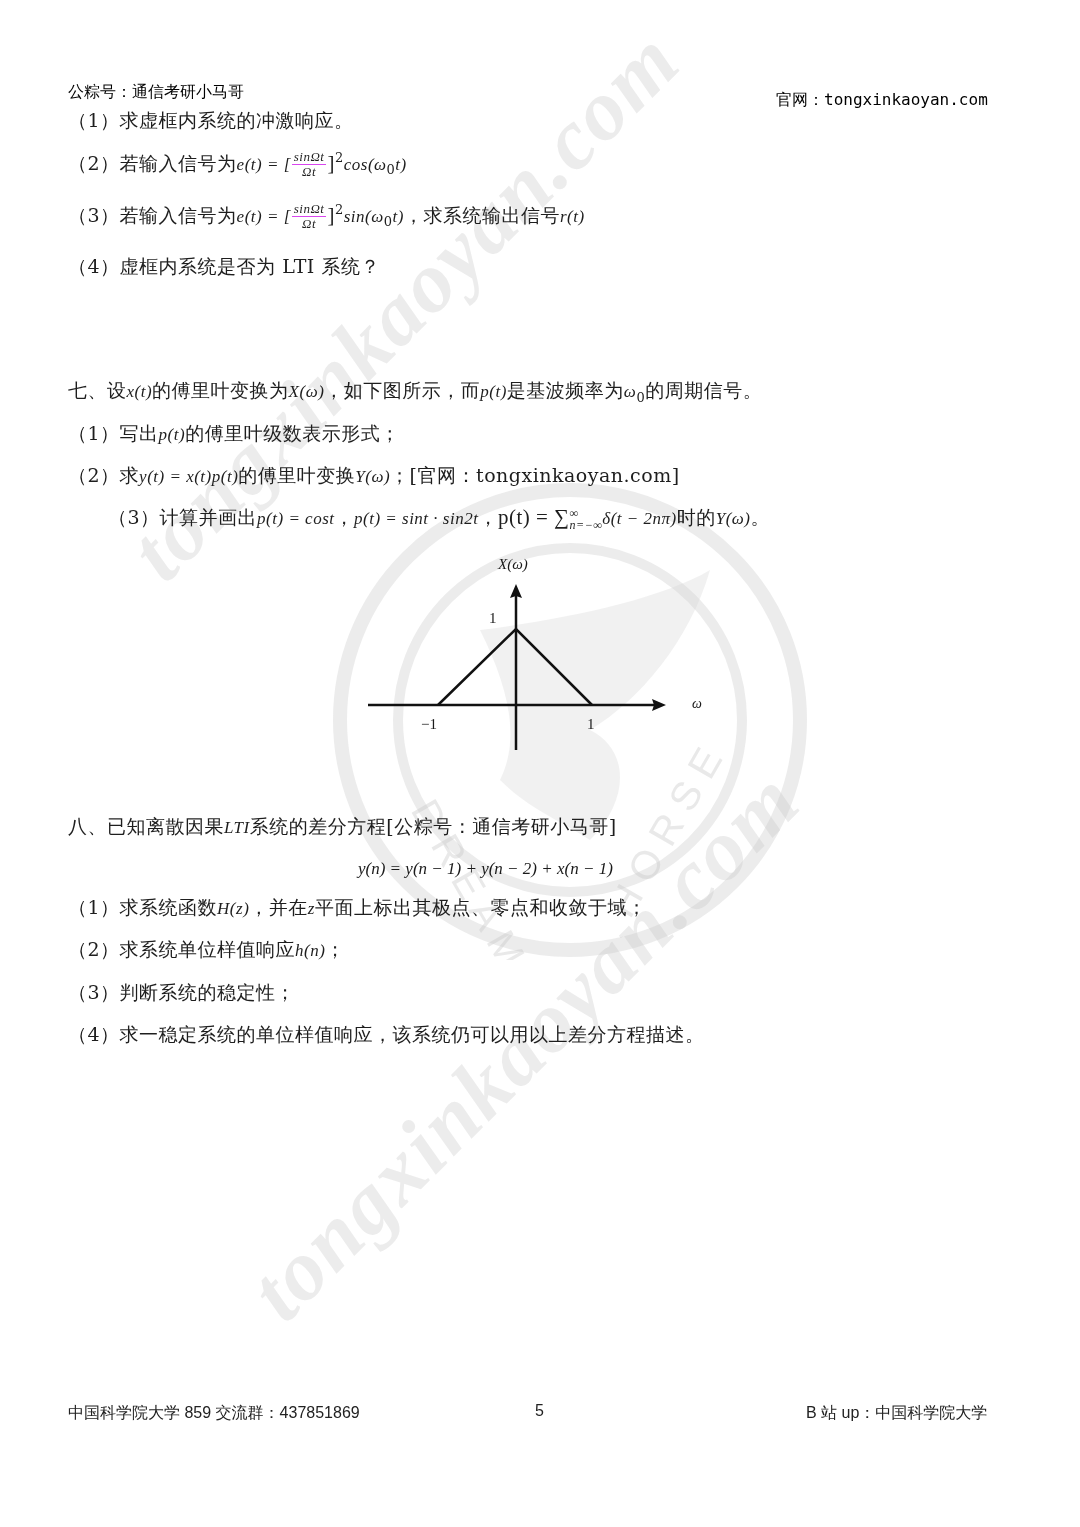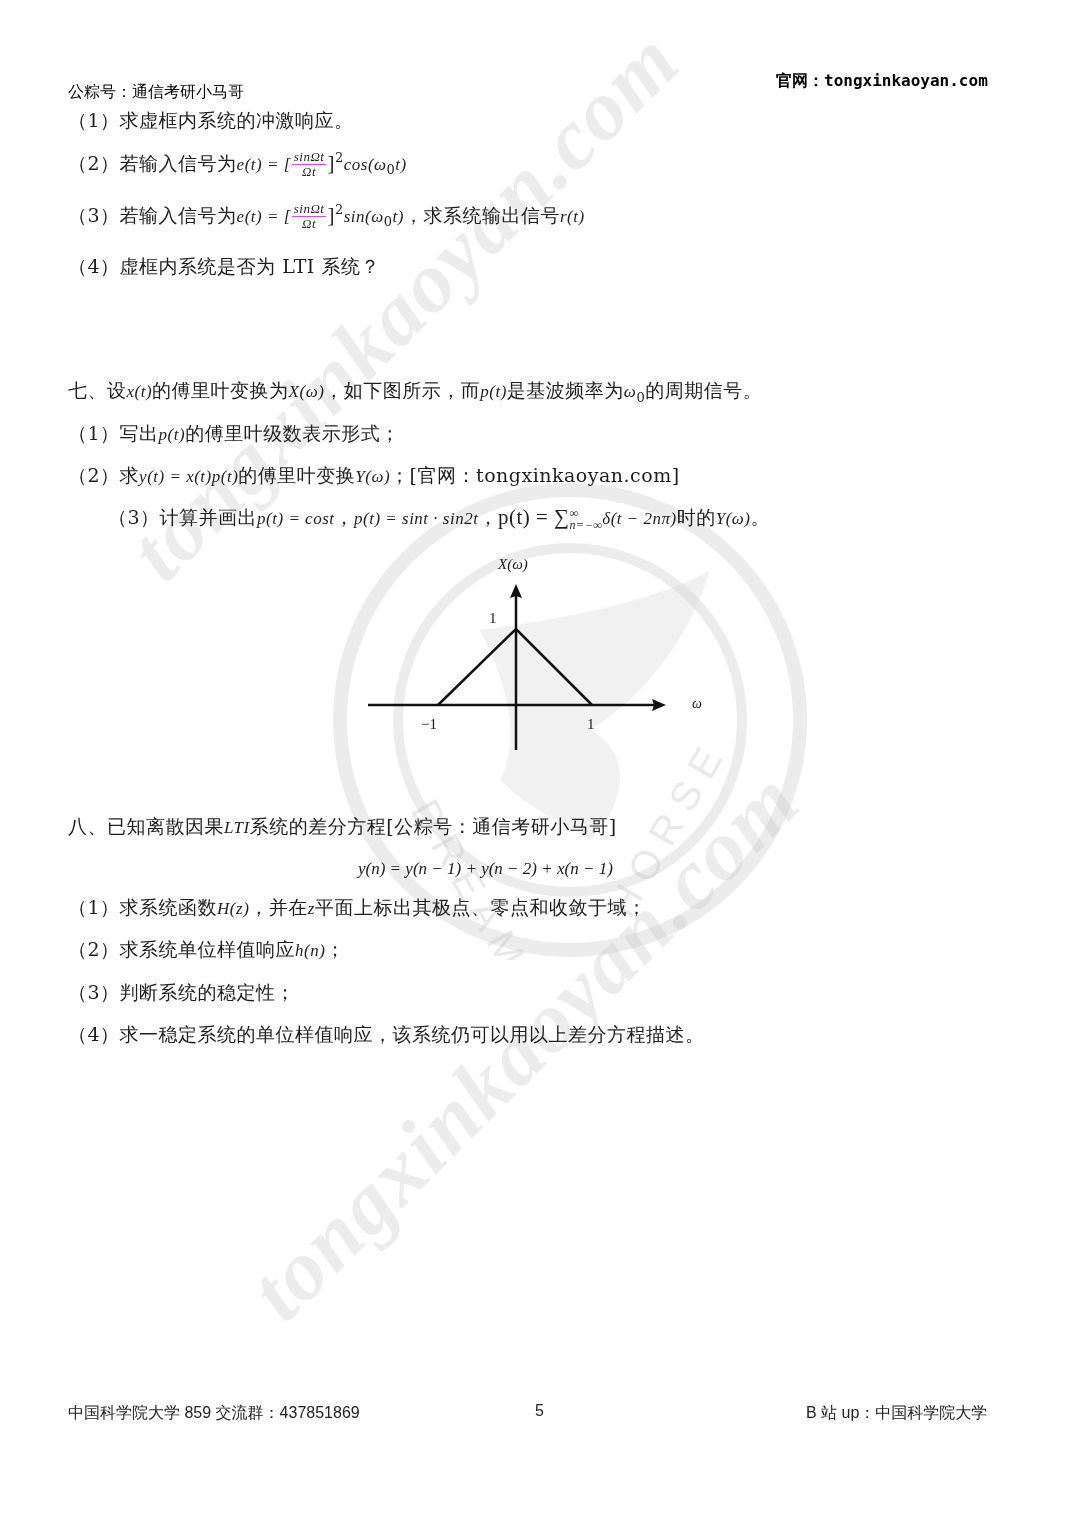--- a/index.html
+++ b/index.html
@@ -31,21 +31,21 @@
 
 <svg class="abs" style="left:330px; top:480px;" width="480" height="480" viewBox="0 0 480 480">
   <circle cx="240" cy="240" r="230" fill="none" stroke="rgba(200,200,200,0.35)" stroke-width="14"></circle>
   <circle cx="240" cy="240" r="172" fill="none" stroke="rgba(200,200,200,0.35)" stroke-width="10"></circle>
   <path d="M150 150 C 230 140, 330 120, 380 90 C 360 160, 310 220, 260 250 C 300 270, 300 320, 260 360 C 230 340, 200 330, 170 300 C 190 260, 180 210, 150 150 Z" fill="rgba(210,210,210,0.3)"></path>
   <text x="80" y="330" font-size="40" fill="rgba(200,200,200,0.4)" font-family="Liberation Sans, sans-serif" transform="rotate(60 80 330)">D R E A M</text>
   <text x="300" y="440" font-size="40" fill="rgba(200,200,200,0.4)" font-family="Liberation Sans, sans-serif" transform="rotate(-60 300 440)">H O R S E</text>
 </svg>
 
 <div class="abs hdr" style="left:68px; top:82px;">公粽号：通信考研小马哥</div>
-<div class="abs hdr" style="left:776px; top:71px;font-weight:bold;">官网：tongxinkaoyan.com</div>
+<div class="abs hdr" style="left:776px; top:90px;">官网：tongxinkaoyan.com</div>
 
 <div class="abs line" style="left:68px; top:108px;">
   <span>（1）</span><span>求虚框内系统的冲激响应。</span>
 </div>
 
 <div class="abs line" style="left:68px; top:150px;">
   <span>（2）</span><span>若输入信号为</span><span class="m">e(t) = [</span><span class="frac"><span class="num">sinΩt</span><span class="den">Ωt</span></span><span class="mr">]</span><sup>2</sup><span class="m">cos(ω</span><sub>0</sub><span class="m">t)</span>
 </div>
 
 <div class="abs line" style="left:68px; top:202px;">

